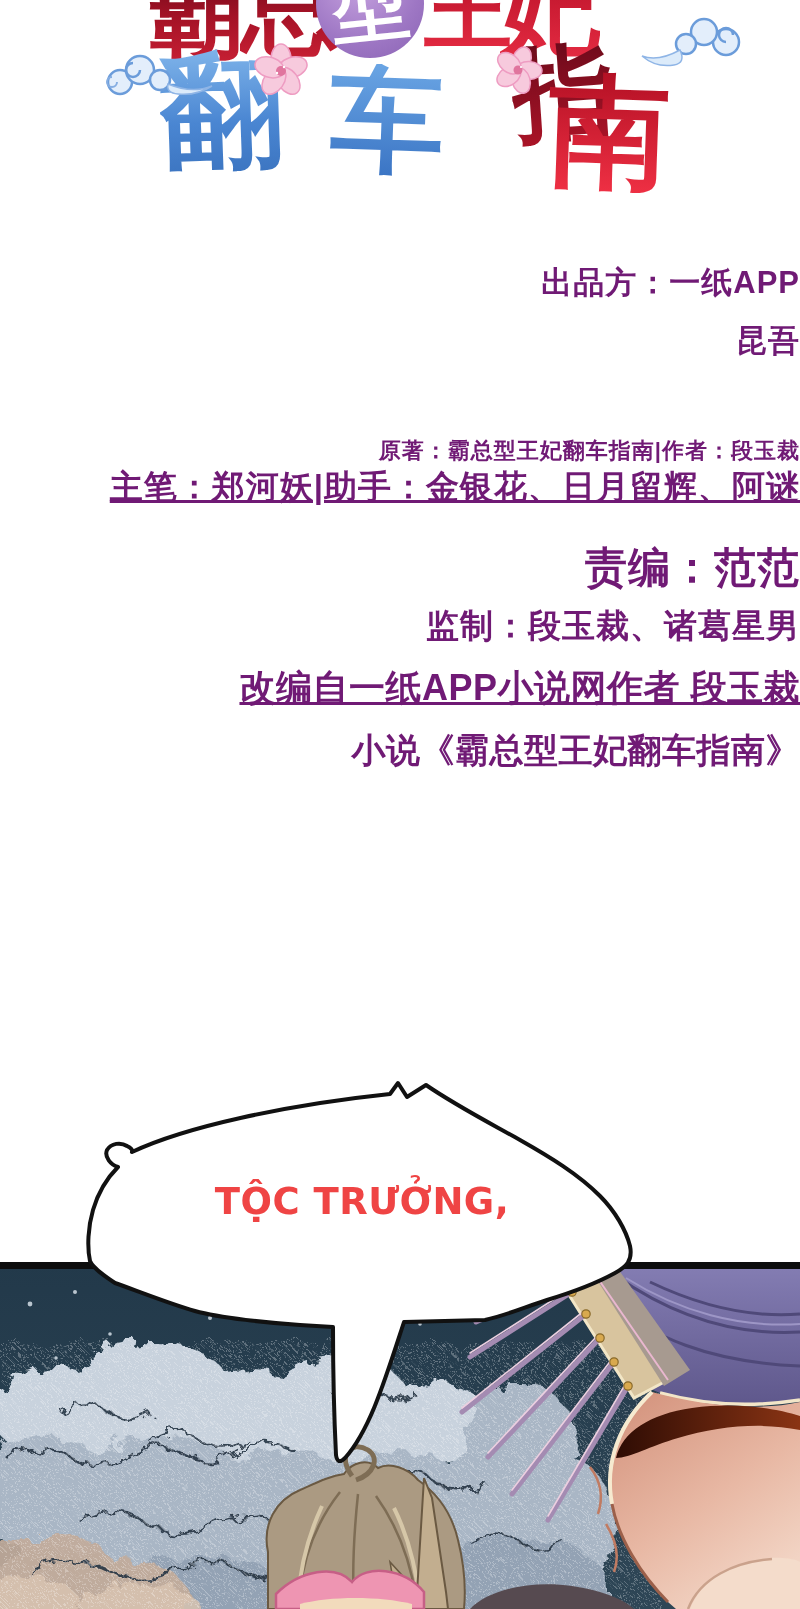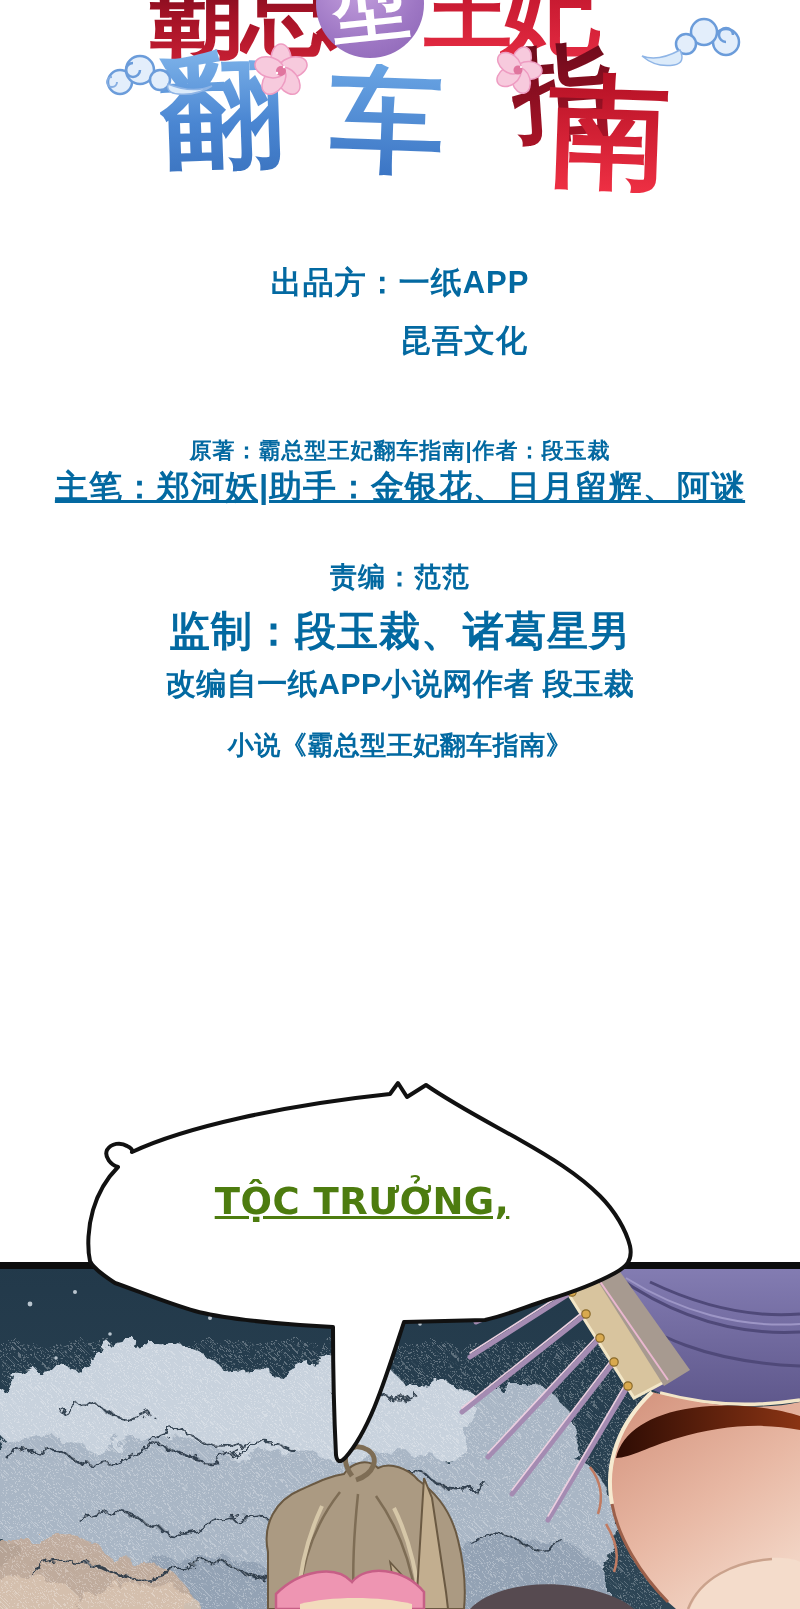--- a/index.html
+++ b/index.html
@@ -15,27 +15,27 @@
   .red-bright{background-image:linear-gradient(180deg,#b31024,#ef3044);}
   .blue1{background-image:linear-gradient(180deg,#7fb4ea,#4a86d2 60%,#3d76c2);}
   .blue2{background-image:linear-gradient(180deg,#6aa5e4,#3a74c4);}
   .title-circle{position:absolute;left:316px;top:-50px;width:108px;height:108px;border-radius:50%;
         background:radial-gradient(circle at 40% 30%,#c7a3e0,#9e77c4 60%,#8a63b4);
         display:flex;align-items:center;justify-content:center;}
   .title-circle span{color:#fff;font-weight:900;font-size:78px;line-height:1;transform:rotate(-6deg);
         font-family:"DejaVu Sans",sans-serif;}
   .decor{position:absolute;}
   
-  .credit{position:absolute;left:0;right:0;text-align:center;color:#0369a1;font-weight:600;
+  .credit{position:absolute;left:0;right:0;text-align:right;color:#701a75;font-weight:600;
           font-family:"Liberation Sans","DejaVu Sans",sans-serif;letter-spacing:1px;}
   
   .bubble-svg{position:absolute;left:55px;top:1075px;z-index:5;}
   .bubble-text{position:absolute;left:212px;top:1176px;width:300px;z-index:6;text-align:center;
         font-family:"DejaVu Sans",sans-serif;font-weight:900;font-size:37px;line-height:51px;
-        color:#4d7c0f;letter-spacing:.5px;text-decoration:underline;}
+        color:#ef4444;letter-spacing:.5px;}
   
   .panel-svg{position:absolute;left:0;top:1262px;z-index:1;}
 </style>
 </head>
 <body>
 
 <div class="page">
 
   <div>
     <span class="gchar red-dark" style="left:146px;top:-40px;font-size:102px;">霸</span>
@@ -93,24 +93,24 @@
         <circle cx="3" cy="-3" r="1.1" fill="#fff"></circle>
       </g>
     </svg>
   </div>
 
   <div>
     <div class="credit" style="top:262px;font-size:31px;">出品方：一纸APP</div>
     <div class="credit" style="top:320px;font-size:31px;transform:translateX(64px);">昆吾文化</div>
     <div class="credit" style="top:436px;font-size:22px;">原著：霸总型王妃翻车指南|作者：段玉裁</div>
     <div class="credit" style="top:465px;font-size:33px;text-decoration:underline;">主笔：郑河妖|助手：金银花、日月留辉、阿谜</div>
-    <div class="credit" style="top:559px;font-size:27px;">责编：范范</div>
-    <div class="credit" style="top:604px;font-size:41px;">监制：段玉裁、诸葛星男</div>
-    <div class="credit" style="top:664px;font-size:30px;letter-spacing:.5px;">改编自一纸APP小说网作者  段玉裁</div>
-    <div class="credit" style="top:728px;font-size:26px;letter-spacing:.5px;">小说《霸总型王妃翻车指南》</div>
+    <div class="credit" style="top:540px;font-size:42px;">责编：范范</div>
+    <div class="credit" style="top:604px;font-size:33px;">监制：段玉裁、诸葛星男</div>
+    <div class="credit" style="top:664px;font-size:36px;letter-spacing:.5px;text-decoration:underline;">改编自一纸APP小说网作者  段玉裁</div>
+    <div class="credit" style="top:728px;font-size:34px;letter-spacing:.5px;">小说《霸总型王妃翻车指南》</div>
   </div>
 
   <svg class="panel-svg" width="800" height="347" viewBox="0 0 800 347">
     <defs>
       <linearGradient id="bgGrad" x1="0" y1="0" x2="0" y2="1">
         <stop offset="0" stop-color="#22394a"></stop>
           <stop offset="1" stop-color="#2e4656"></stop>
       </linearGradient>
       <linearGradient id="hairGrad" x1="0" y1="0" x2="0" y2="1">
         <stop offset="0" stop-color="#837cb2"></stop>

